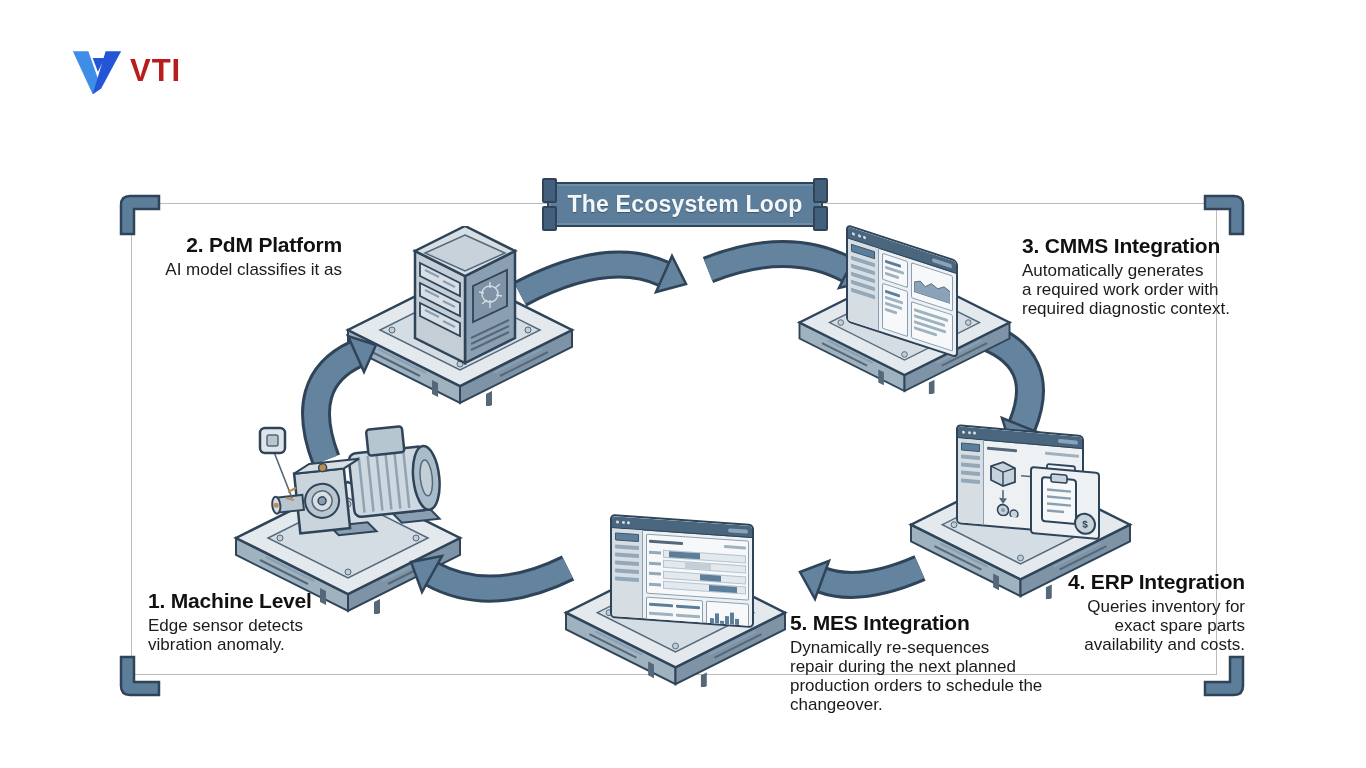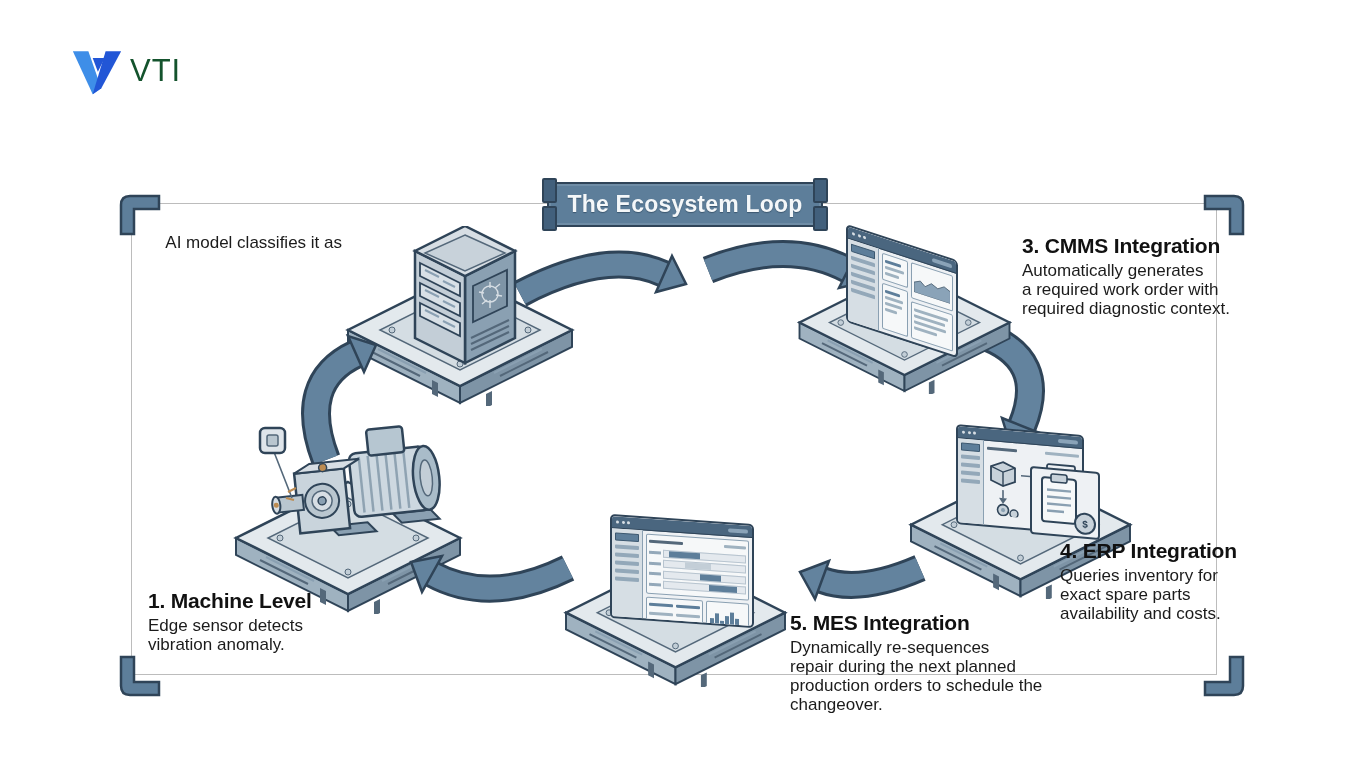--- a/index.html
+++ b/index.html
@@ -2,21 +2,21 @@
 <html><head>
 <meta charset="utf-8">
 <style>
   html,body{margin:0;padding:0;}
   body{width:1366px;height:768px;background:#ffffff;overflow:hidden;
        font-family:"Liberation Sans", sans-serif;}
   .canvas{position:relative;width:1366px;height:768px;background:#fff;}
 
   
   .logo{position:absolute;left:70px;top:46px;display:flex;align-items:center;gap:6px;z-index:9;}
-  .logo-text{font-size:31px;font-weight:400;color:#14532d;letter-spacing:1px;}
+  .logo-text{font-size:31px;font-weight:700;color:#b91c1c;letter-spacing:1px;}
 
   
   .frame{position:absolute;left:131px;top:203px;width:1084px;height:470px;
          border:1px solid #bcbcbc;z-index:1;}
   .bracket{position:absolute;width:44px;height:44px;z-index:8;}
   .bracket.tl{left:118px;top:193px;}
   .bracket.tr{left:1202px;top:193px;transform:rotate(90deg);}
   .bracket.br{left:1202px;top:654px;transform:rotate(180deg);}
   .bracket.bl{left:118px;top:654px;transform:rotate(270deg);}
 
@@ -31,21 +31,21 @@
   .tab.t1{left:-7px;top:-6px;} .tab.t2{right:-7px;top:-6px;}
   .tab.t3{left:-7px;bottom:-6px;} .tab.t4{right:-7px;bottom:-6px;}
 
   
   .label{position:absolute;z-index:6;color:#1b1b1b;}
   .label-title{font-size:21px;font-weight:700;color:#111;margin-bottom:3px;letter-spacing:-.2px;}
   .label-line{font-size:17px;line-height:19px;}
   .lab-machine{left:148px;top:570px;width:230px;text-align:left;margin-top:19px;}
   .lab-pdm{left:112px;top:233px;width:230px;text-align:right;}
   .lab-cmms{left:1022px;top:234px;width:215px;text-align:left;}
-  .lab-erp{left:1060px;top:539px;width:185px;text-align:left;}
+  .lab-erp{left:1060px;top:570px;width:185px;text-align:right;}
   .lab-mes{left:790px;top:611px;width:260px;text-align:left;}
 
   
   .platform{position:absolute;z-index:3;}
   .obj{position:absolute;z-index:5;}
   .arrow{position:absolute;z-index:2;}
   .arrow.front{z-index:4;}
 
   
   .win{position:absolute;background:#eef1f4;border:2px solid #2f4458;border-radius:5px;
@@ -254,20 +254,21 @@
       <line x1="77" y1="78" x2="82" y2="74"></line>
         <line x1="90" y1="62" x2="95" y2="58"></line>
     </g>
     <g stroke="#54687a" stroke-width="2">
       <line x1="66" y1="112" x2="104" y2="94"></line>
         <line x1="66" y1="118" x2="104" y2="100"></line>
       <line x1="66" y1="124" x2="104" y2="106"></line>
     </g>
   </svg>
   <div class="label lab-pdm">
+    <div class="label-title">2. PdM Platform</div>
     <div class="label-line">AI model classifies it as</div>
   </div>
 
   <svg class="platform" style="left:792px;top:268px" width="225" height="126">
       <use href="#platform-sym"></use>
     </svg>
   <div class="stand skew18" style="left:884px;top:318px;width:40px;height:12px"></div>
   <div class="win skew18" style="left:846px;top:224px;width:108px;height:94px">
     <div class="bar">
       <span class="dot"></span>

